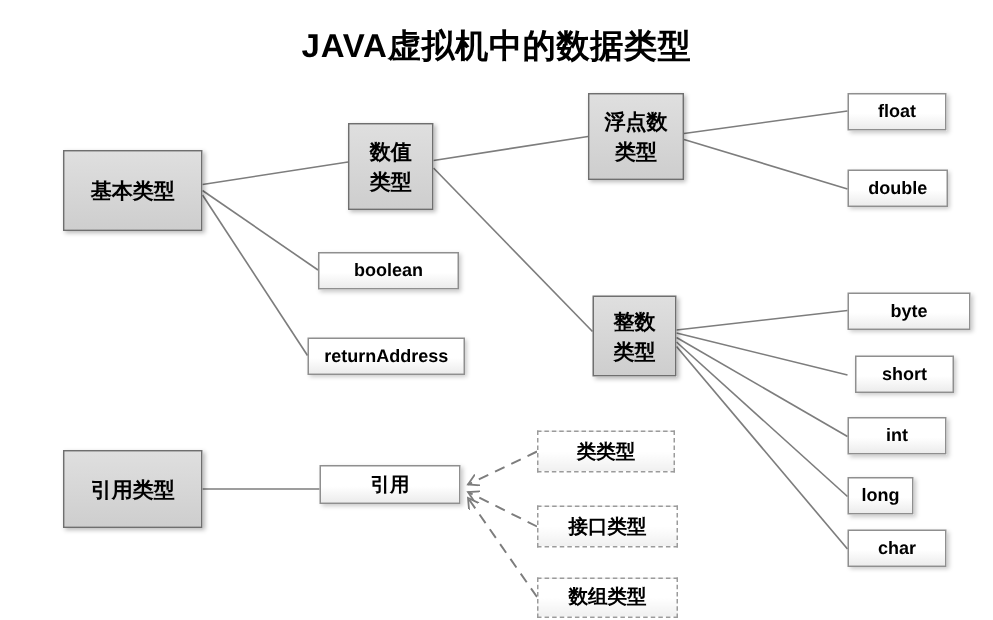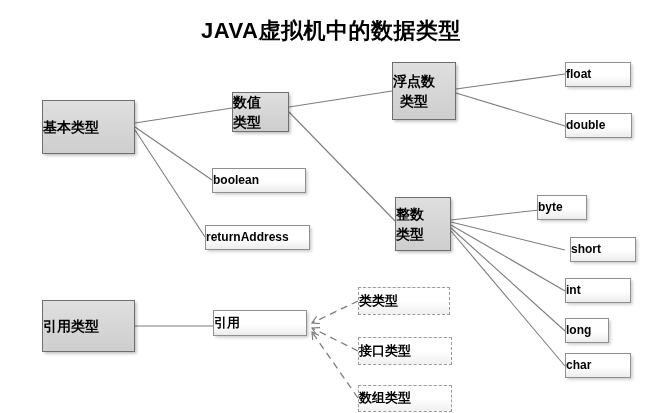--- a/index.html
+++ b/index.html
@@ -6,21 +6,21 @@
   body{font-family:"Liberation Sans","DejaVu Sans",sans-serif;}
   .canvas{position:relative;width:662px;height:413px;background:#ffffff;overflow:hidden;padding-left:43px;}
   .title{
     position:absolute;left:0;top:16px;width:662px;margin:0;
     text-align:center;font-size:22px;font-weight:bold;color:#000;
     letter-spacing:0.5px;
   }
   svg.edges{position:absolute;left:0;top:0;}
   .node{
     position:absolute;box-sizing:border-box;
-    display:flex;align-items:center;justify-content:flex-start;
+    display:flex;align-items:center;justify-content:center;
     text-align:center;font-weight:bold;color:#000;
   }
   .node .lbl{white-space:pre-line;line-height:1.45;}
   .gray{
     background:linear-gradient(#dfdfdf,#cecece);
     border:1.5px solid #6f6f6f;
     box-shadow:1.5px 1.5px 3px rgba(0,0,0,0.28);
     font-size:14px;
   }
   .white{
@@ -68,21 +68,21 @@
       <line x1="358" y1="301" x2="312" y2="323" marker-end="url(#openArrow)"></line>
       <line x1="358" y1="351" x2="312" y2="328" marker-end="url(#openArrow)"></line>
       <line x1="358" y1="398" x2="312" y2="332" marker-end="url(#openArrow)"></line>
     </g>
   </svg>
 
   <div class="node gray" style="left:42px;top:100px;width:93px;height:54px">
     <span class="lbl">基本类型</span>
   </div>
 
-  <div class="node gray" style="left:232px;top:92px;width:57px;height:40px">
+  <div class="node gray" style="left:232px;top:82px;width:57px;height:58px">
     <span class="lbl">数值
 类型</span>
   </div>
 
   <div class="node gray" style="left:392px;top:62px;width:64px;height:58px">
     <span class="lbl">浮点数
 类型</span>
   </div>
 
   <div class="node gray" style="left:395px;top:197px;width:56px;height:54px">
@@ -103,21 +103,21 @@
   </div>
 
   <div class="node white" style="left:565px;top:113px;width:67px;height:25px">
     <span class="lbl">double</span>
   </div>
 
   <div class="node white" style="left:565px;top:62px;width:66px;height:25px">
     <span class="lbl">float</span>
   </div>
 
-  <div class="node white" style="left:537px;top:195px;width:50px;height:25px">
+  <div class="node white" style="left:565px;top:195px;width:82px;height:25px">
     <span class="lbl">byte</span>
   </div>
 
   <div class="node white" style="left:570px;top:237px;width:66px;height:25px">
     <span class="lbl">short</span>
   </div>
 
   <div class="node white" style="left:565px;top:278px;width:66px;height:25px">
     <span class="lbl">int</span>
   </div>

